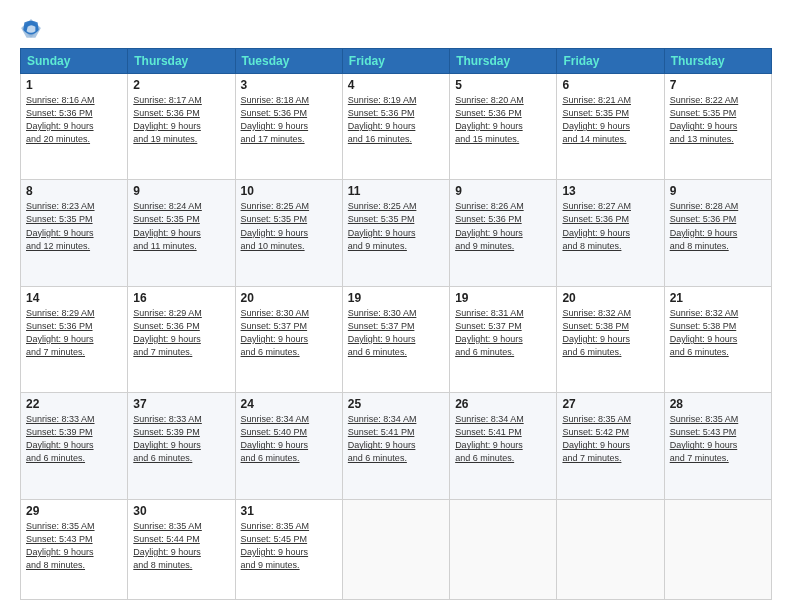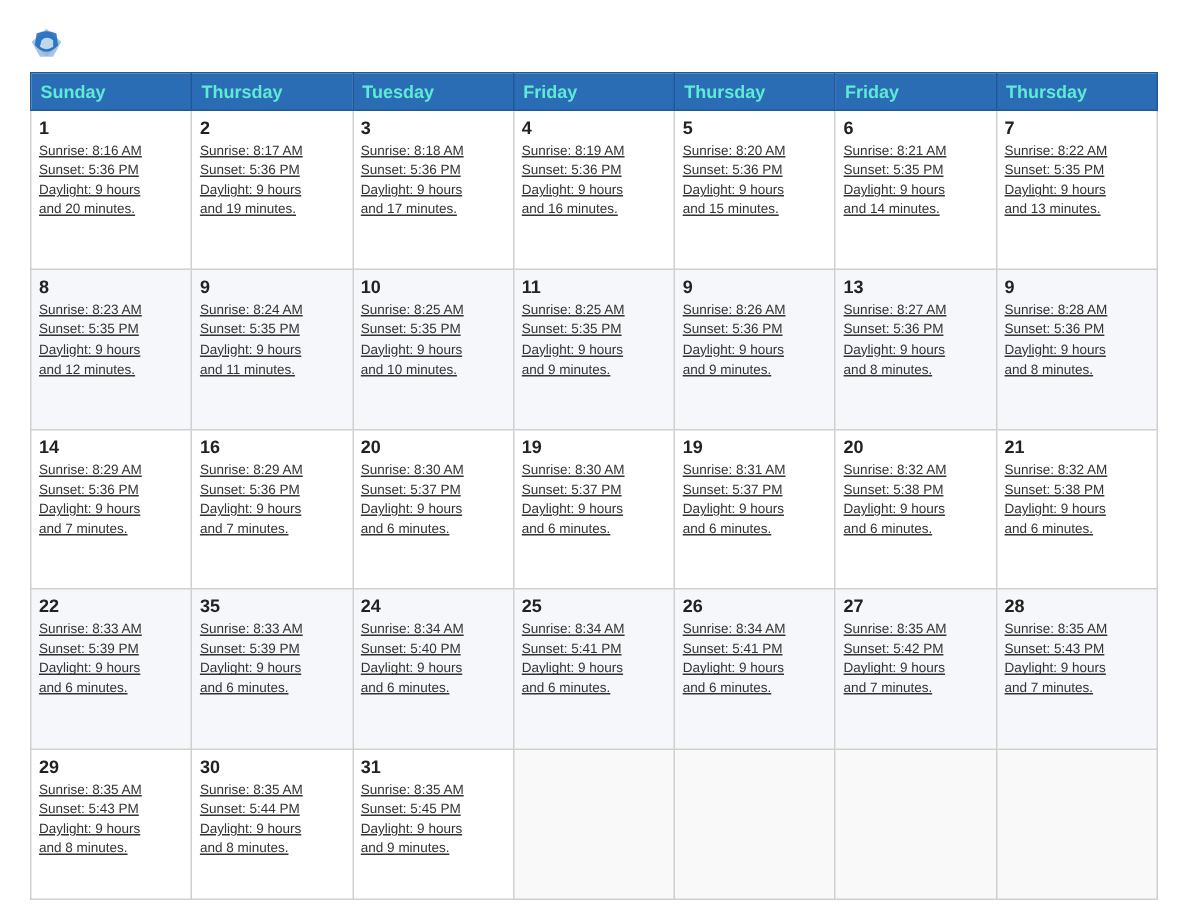--- a/index.html
+++ b/index.html
@@ -232,21 +232,21 @@
             <span class="day-number">21</span>
             <div class="day-info">Sunrise: 8:32 AM<br>Sunset: 5:38 PM<br>Daylight: 9 hours<br>and 6 minutes.</div>
           </td>
         </tr>
         <tr>
           <td>
             <span class="day-number">22</span>
             <div class="day-info">Sunrise: 8:33 AM<br>Sunset: 5:39 PM<br>Daylight: 9 hours<br>and 6 minutes.</div>
           </td>
           <td>
-            <span class="day-number">35</span>
+            <span class="day-number">37</span>
             <div class="day-info">Sunrise: 8:33 AM<br>Sunset: 5:39 PM<br>Daylight: 9 hours<br>and 6 minutes.</div>
           </td>
           <td>
             <span class="day-number">24</span>
             <div class="day-info">Sunrise: 8:34 AM<br>Sunset: 5:40 PM<br>Daylight: 9 hours<br>and 6 minutes.</div>
           </td>
           <td>
             <span class="day-number">25</span>
             <div class="day-info">Sunrise: 8:34 AM<br>Sunset: 5:41 PM<br>Daylight: 9 hours<br>and 6 minutes.</div>
           </td>

